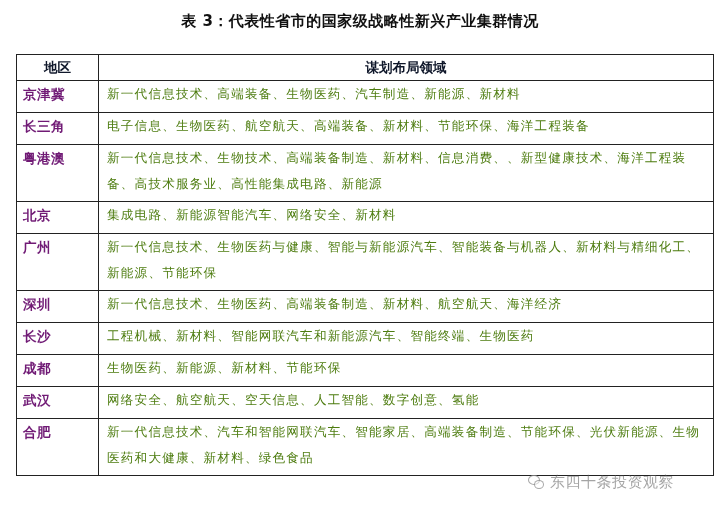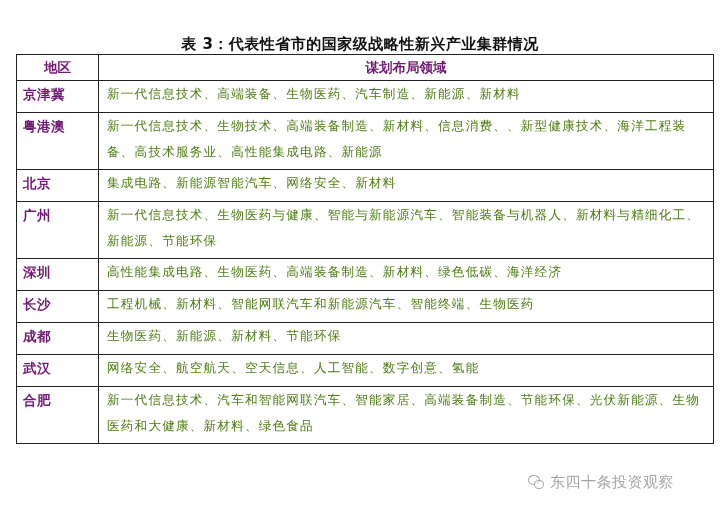--- a/index.html
+++ b/index.html
@@ -18,21 +18,20 @@
     .title {
       position: absolute;
       top: 12px;
       left: 0;
       width: 720px;
       text-align: center;
       font-size: 15px;
       font-weight: bold;
       letter-spacing: 0.5px;
       color: #111;
-      margin-top: 23px;
     }
     table.region-table {
       position: absolute;
       top: 54px;
       left: 16px;
       width: 697px;
       border-collapse: collapse;
       table-layout: fixed;
     }
     table.region-table td, table.region-table th {
@@ -41,21 +40,21 @@
       vertical-align: top;
     }
     col.c-region { width: 82px; }
     col.c-field { width: 615px; }
     th {
       height: 25px;
       font-size: 13.5px;
       font-weight: bold;
       text-align: center;
       vertical-align: middle !important;
-      color: #701a75;
+      color: #0f172a;
       margin-left: 32px;
     }
     td.region {
       font-size: 13.5px;
       font-weight: bold;
       padding: 5px 0 0 6px !important;
       color: #701a75;
       letter-spacing: 0.5px;
     }
     td.field {
@@ -111,35 +110,39 @@
     <tr>
       <th>地区</th>
       <th>谋划布局领域</th>
     </tr>
   </thead>
   <tbody>
     <tr class="r1">
       <td class="region">京津冀</td>
       <td class="field">新一代信息技术、高端装备、生物医药、汽车制造、新能源、新材料</td>
     </tr>
+    <tr class="r1">
+      <td class="region">长三角</td>
+      <td class="field">电子信息、生物医药、航空航天、高端装备、新材料、节能环保、海洋工程装备</td>
+    </tr>
     <tr class="r2">
       <td class="region">粤港澳</td>
       <td class="field">新一代信息技术、生物技术、高端装备制造、新材料、信息消费、、新型健康技术、海洋工程装备、高技术服务业、高性能集成电路、新能源</td>
     </tr>
     <tr class="r1">
       <td class="region">北京</td>
       <td class="field">集成电路、新能源智能汽车、网络安全、新材料</td>
     </tr>
     <tr class="r2">
       <td class="region">广州</td>
       <td class="field">新一代信息技术、生物医药与健康、智能与新能源汽车、智能装备与机器人、新材料与精细化工、新能源、节能环保</td>
     </tr>
     <tr class="r1">
       <td class="region">深圳</td>
-      <td class="field">高性能集成电路、生物医药、高端装备制造、新材料、绿色低碳、海洋经济</td>
+      <td class="field">新一代信息技术、生物医药、高端装备制造、新材料、航空航天、海洋经济</td>
     </tr>
     <tr class="r1">
       <td class="region">长沙</td>
       <td class="field">工程机械、新材料、智能网联汽车和新能源汽车、智能终端、生物医药</td>
     </tr>
     <tr class="r1">
       <td class="region">成都</td>
       <td class="field">生物医药、新能源、新材料、节能环保</td>
     </tr>
     <tr class="r1">

